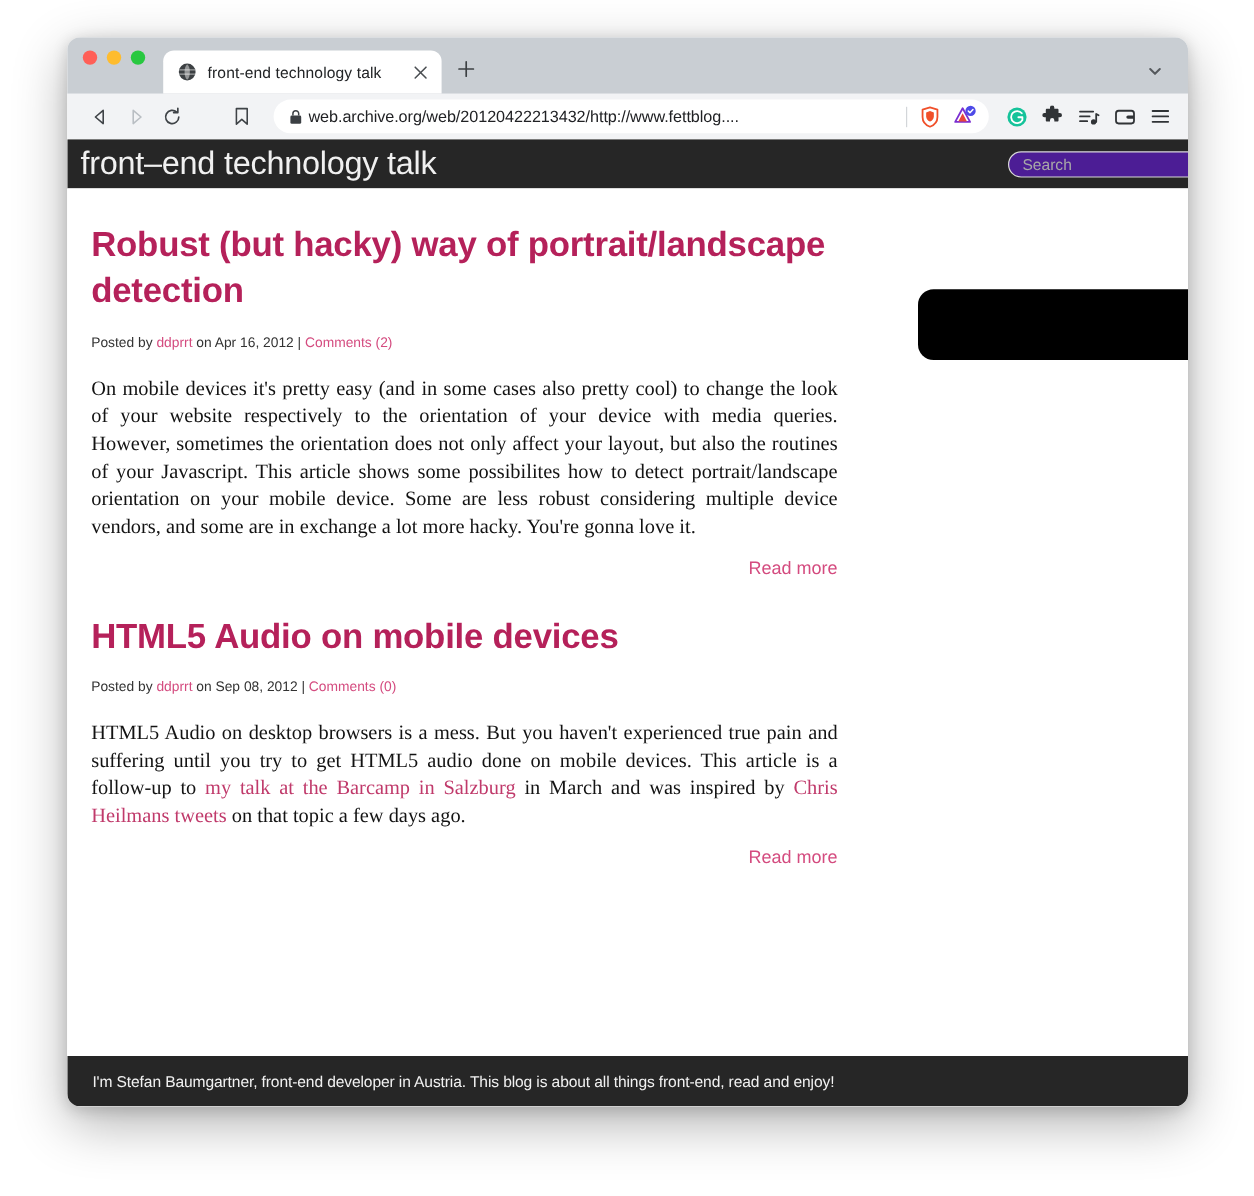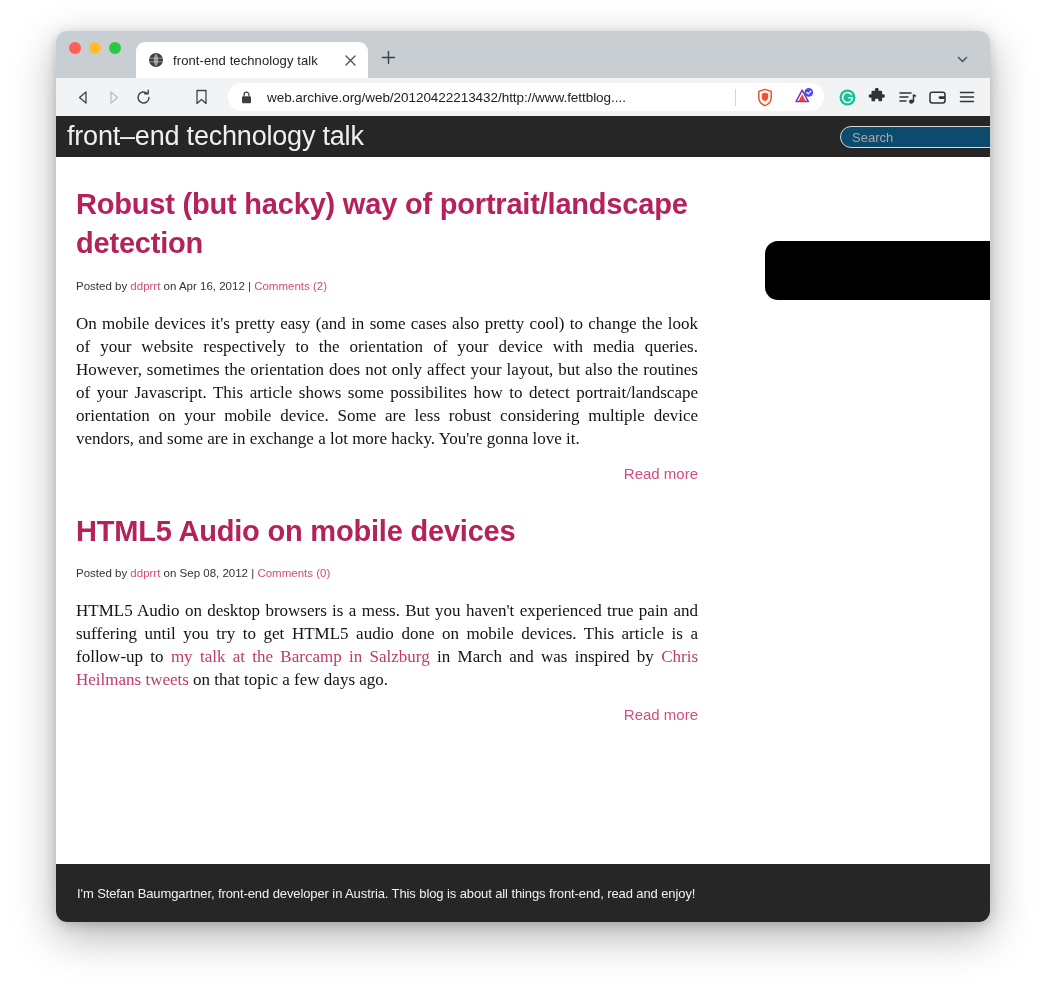--- a/index.html
+++ b/index.html
@@ -124,21 +124,21 @@
   }
   .omnibox {
     flex: 1 1 auto;
     height: 28px;
     margin-left: 12px;
     background: #ffffff;
     border-radius: 14px;
     display: flex;
     align-items: center;
     padding: 0 8px 0 13px;
-    gap: 15px;
+    gap: 5px;
     min-width: 0;
   }
   .lock-icon { flex: 0 0 11px; color: #3b3f43; display: flex; }
   .url-text {
     flex: 1 1 auto;
     font-size: 13.5px;
     color: #202124;
     white-space: nowrap;
     overflow: hidden;
     letter-spacing: -0.05px;
@@ -188,21 +188,21 @@
     font-weight: 400;
     letter-spacing: -0.2px;
     line-height: 1;
   }
   .search-box {
     position: absolute;
     left: 784px;
     top: 10px;
     width: 180px;
     height: 22px;
-    background: #0c4a6e;
+    background: #4c1d95;
     border: 1px solid #d8d8d8;
     border-radius: 11px 0 0 11px;
     display: flex;
     align-items: center;
     padding-left: 11px;
     font-size: 13px;
     color: #a8a8a8;
   }
 
   
@@ -271,21 +271,21 @@
     background: #000000;
     border-radius: 13px 0 0 13px;
   }
 
   
   .site-footer {
     position: absolute;
     left: 0;
     bottom: 0;
     width: 934px;
-    height: 58px;
+    height: 42px;
     background: #262626;
     display: flex;
     align-items: center;
     padding-left: 21px;
   }
   .footer-text {
     font-size: 13px;
     color: #f1f1f1;
     letter-spacing: -0.1px;
   }

